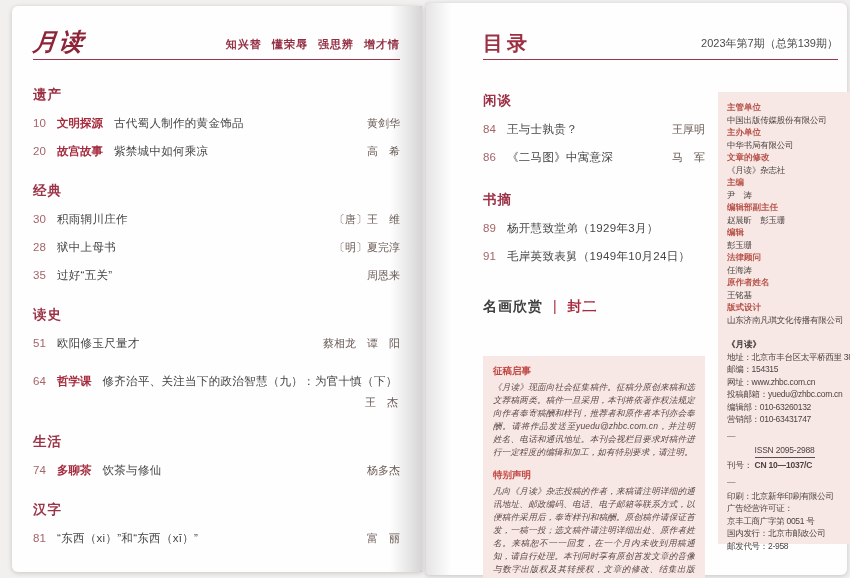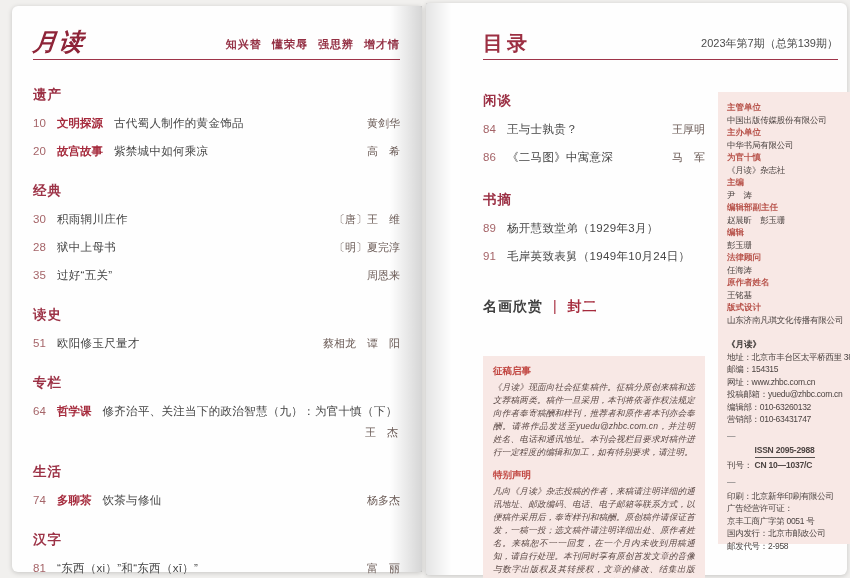--- a/index.html
+++ b/index.html
@@ -111,21 +111,21 @@
   .mh-label { color:#b8544c; font-weight:bold; white-space:nowrap; }
   .mh-value { color:#4c4442; white-space:nowrap; letter-spacing:-0.2px; }
   .mh-name { font-weight:bold; color:#3f3a38; margin-top:12px; }
   .mh-line { white-space:nowrap; letter-spacing:-0.3px; }
   .mh-divider { color:#777; line-height:10px; margin:5px 0 3px 0; }
   .issn { display:flex; align-items:flex-end; margin-top:2px; }
   .issn-label { flex:none; margin-right:2px; }
   .issn-frac { display:inline-block; }
   .issn-top {
     border-bottom:1px solid #55504e; padding-bottom:1px; margin-bottom:1px;
-    font-weight:bold; letter-spacing:-0.2px; white-space:nowrap;
+    font-weight:normal; letter-spacing:-0.2px; white-space:nowrap;
   }
   .issn-bottom { font-weight:bold; letter-spacing:-0.2px; white-space:nowrap; }
 </style>
 </head>
 <body>
 
 <div class="book">
 
   <div class="page page-left">
     <div class="lp-header">
@@ -171,21 +171,20 @@
     <div class="toc-section">
       <div class="toc-section-title">读史</div>
       <div class="toc-row">
         <span class="toc-num">51</span>
         <span class="toc-title">欧阳修玉尺量才</span>
         <span class="toc-author">蔡相龙　谭　阳</span>
       </div>
     </div>
 
     <div class="toc-section">
-      <div class="toc-section-title">专栏</div>
       <div class="toc-row" style="margin-bottom:8px;">
         <span class="toc-num">64</span>
         <span class="toc-tag">哲学课</span>
         <span class="toc-title">修齐治平、关注当下的政治智慧（九）：为官十慎（下）</span>
       </div>
       <div class="toc-author-line">王　杰</div>
     </div>
 
     <div class="toc-section">
       <div class="toc-section-title">生活</div>
@@ -256,21 +255,21 @@
           <div class="notice-title">特别声明</div>
           <div class="notice-body">凡向《月读》杂志投稿的作者，来稿请注明详细的通讯地址、邮政编码、电话、电子邮箱等联系方式，以便稿件采用后，奉寄样刊和稿酬。原创稿件请保证首发，一稿一投；选文稿件请注明详细出处、原作者姓名。来稿恕不一一回复，在一个月内未收到用稿通知，请自行处理。本刊同时享有原创首发文章的音像与数字出版权及其转授权，文章的修改、结集出版权，授权的种类为独占许可，稿酬中已包含对上述权利的使用收益。</div>
         </div>
       </div>
 
       <div class="masthead">
         <div class="mh-label">主管单位</div>
         <div class="mh-value">中国出版传媒股份有限公司</div>
         <div class="mh-label">主办单位</div>
         <div class="mh-value">中华书局有限公司</div>
-        <div class="mh-label">为官十慎</div>
+        <div class="mh-label">文章的修改</div>
         <div class="mh-value">《月读》杂志社</div>
         <div class="mh-label">主编</div>
         <div class="mh-value">尹　涛</div>
         <div class="mh-label">编辑部副主任</div>
         <div class="mh-value">赵晨昕　彭玉珊</div>
         <div class="mh-label">编辑</div>
         <div class="mh-value">彭玉珊</div>
         <div class="mh-label">法律顾问</div>
         <div class="mh-value">任海涛</div>
         <div class="mh-label">原作者姓名</div>

